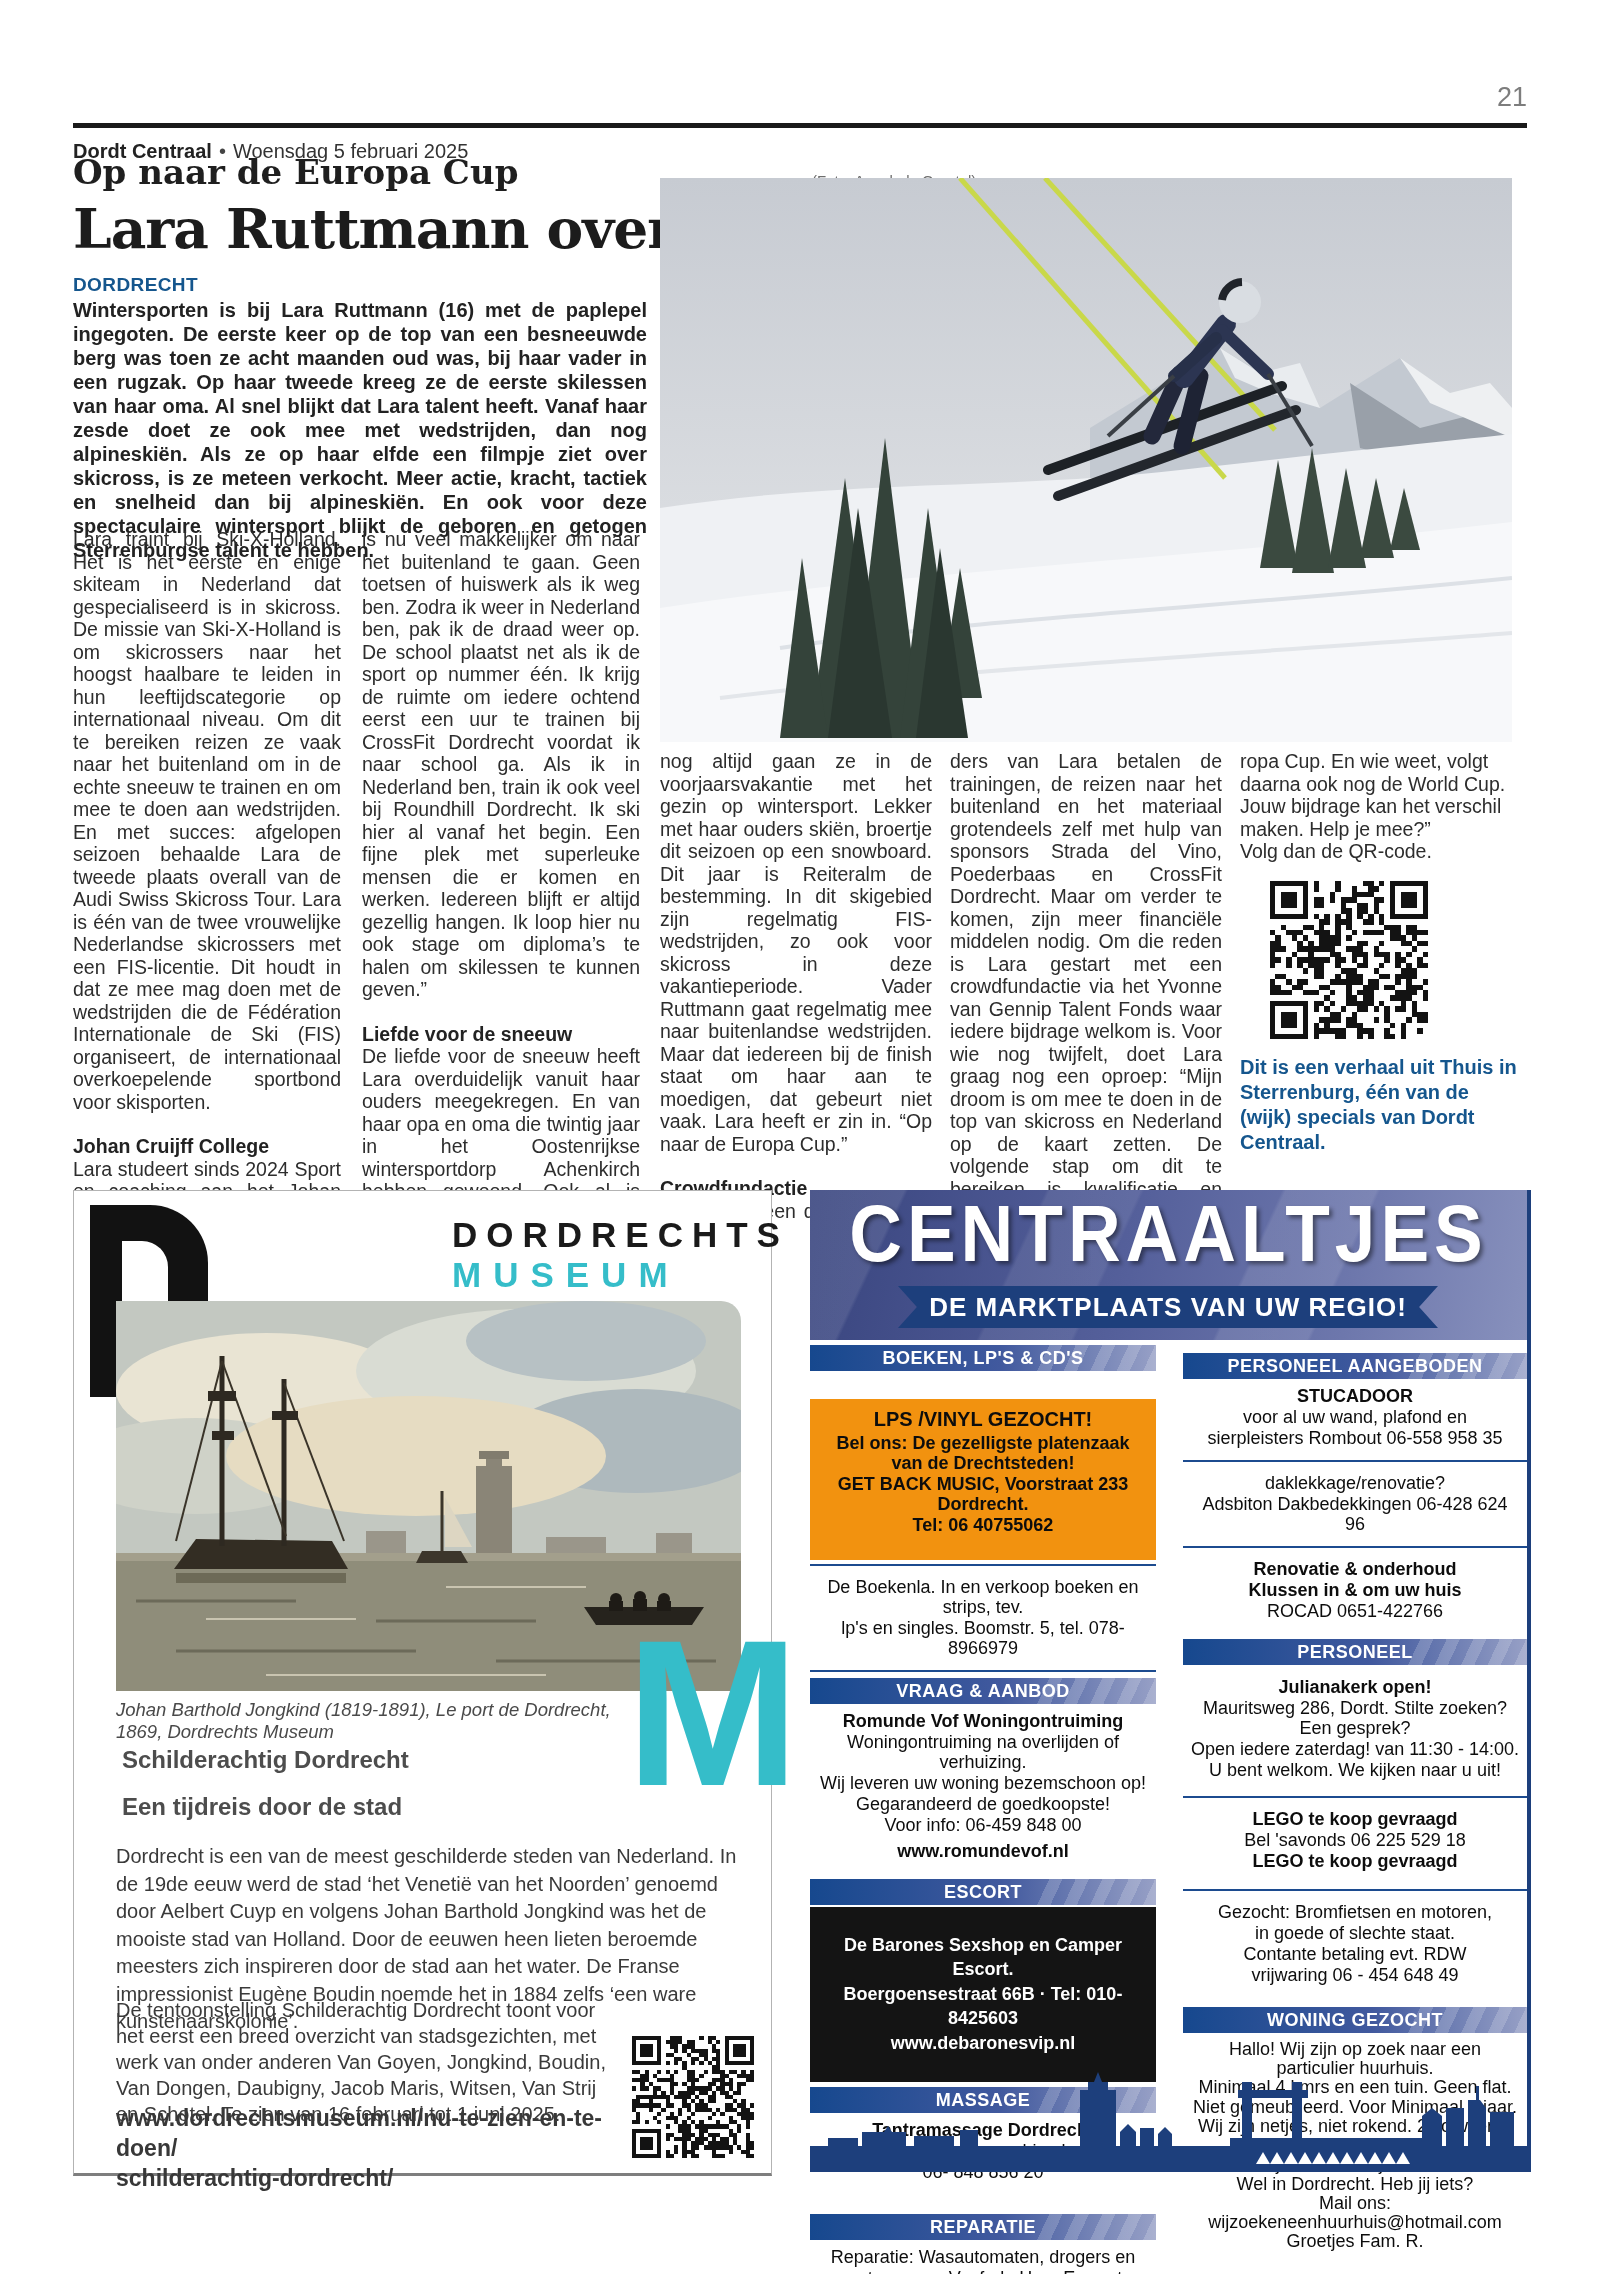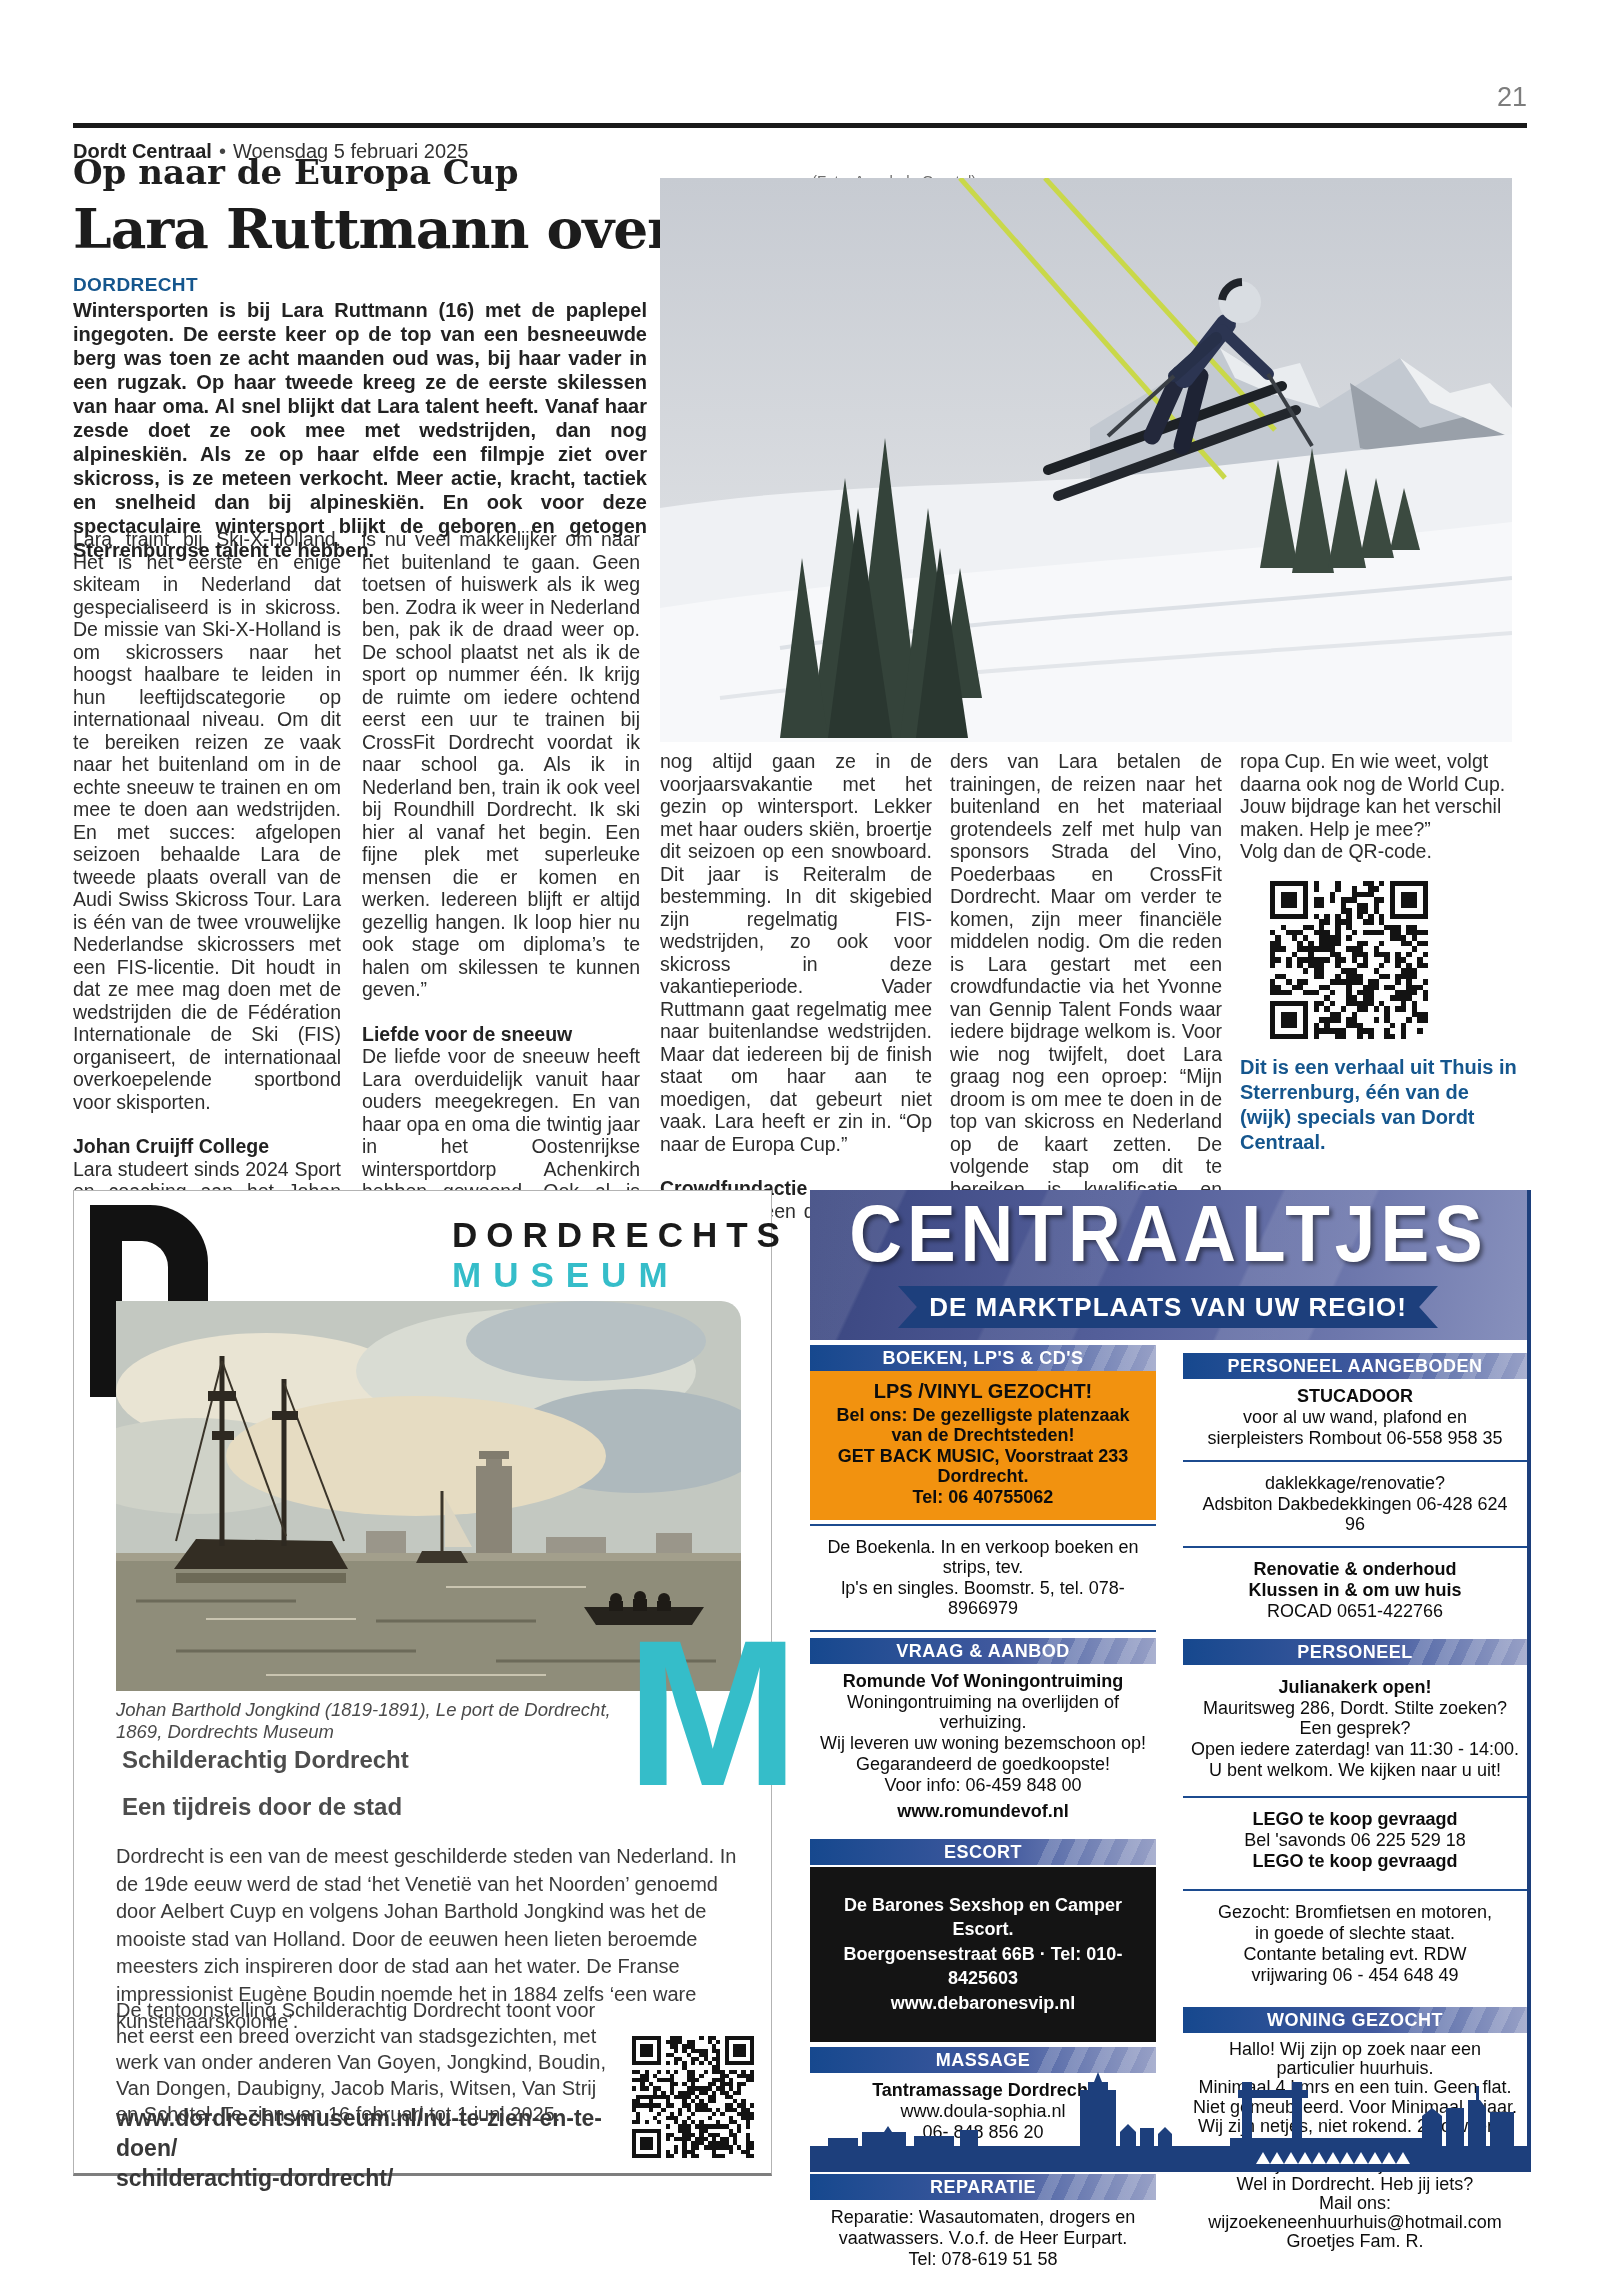--- a/index.html
+++ b/index.html
@@ -77,21 +77,21 @@
   .ct-left{left:0;top:155px;width:346px;}
   .ct-right{left:373px;top:163px;width:344px;}
   .ct-head{position:relative;height:26px;line-height:26px;text-align:center;color:#fff;
            font-size:18px;font-weight:bold;letter-spacing:.5px;
            background:linear-gradient(90deg,#16488e,#41599e 55%,#97a0c6);}
   .ct-head::after{content:"";position:absolute;right:0;top:0;bottom:0;width:120px;
            background:repeating-linear-gradient(115deg,rgba(255,255,255,0) 0 12px,rgba(255,255,255,.18) 12px 24px);}
   .ad{text-align:center;color:#0d0d0d;font-size:18px;line-height:20px;padding:7px 8px;}
   .ad .l{margin:0 0 1px 0;}
   .ad .b{font-weight:bold;}
-  .ad-orange{background:#f2920f;padding:10px 10px 12px 10px;}
+  .ad-orange{background:#f2920f;padding:10px 10px 24px 10px;margin-top:28px;}
   .ad-orange .big{font-size:20px;font-weight:bold;margin-bottom:4px;}
   .ad-black{background:#141414;color:#fff;padding:26px 10px;line-height:24px;margin-top:2px;}
   .ct-div{height:2px;background:#1c4b8f;margin:4px 0;}
   .ct-skyline{position:absolute;left:0;bottom:0;width:717px;height:112px;}
 </style>
 </head>
 <body>
 
 <div class="page">
 

